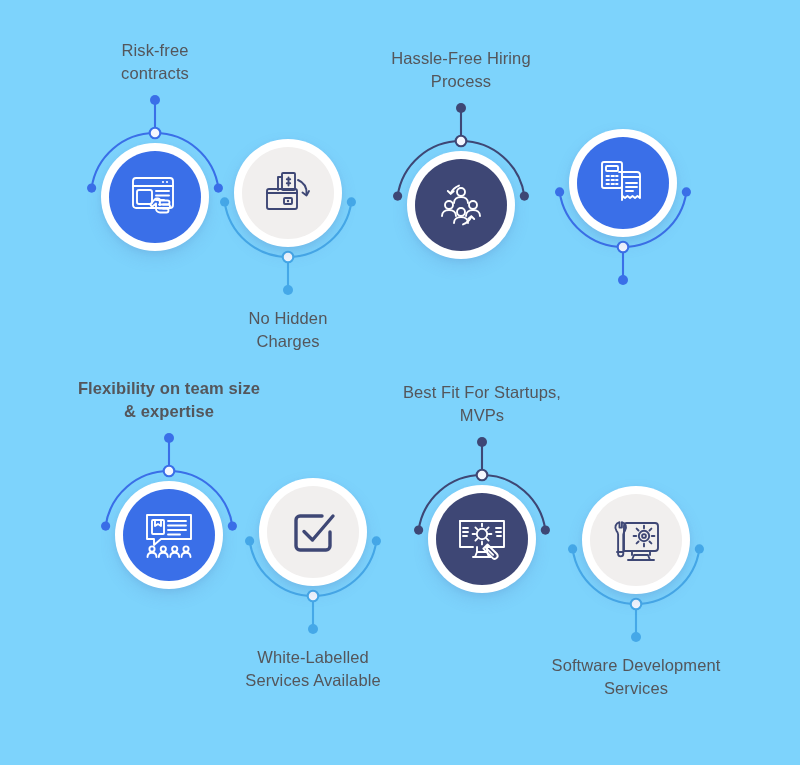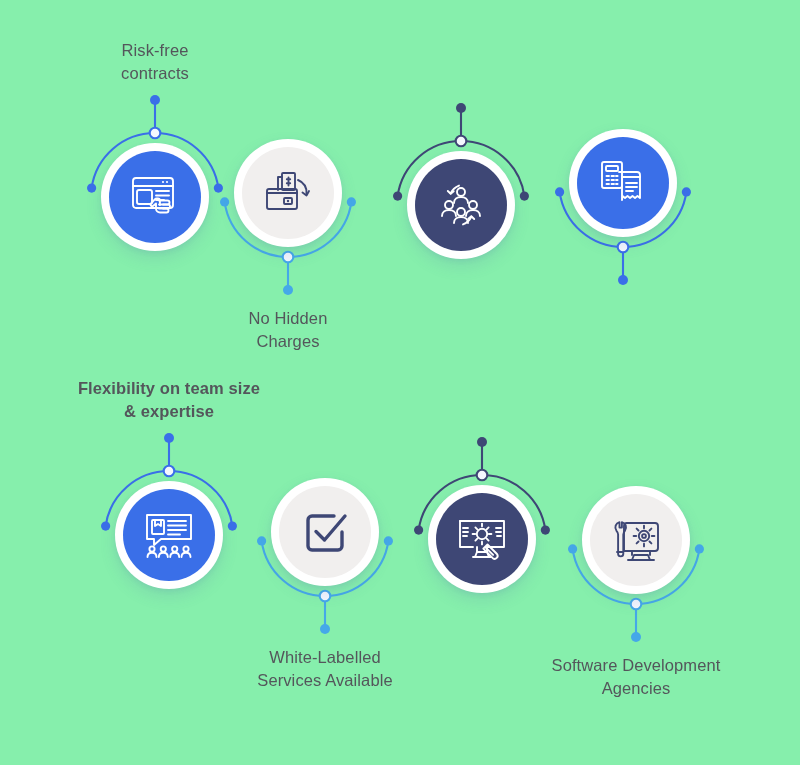--- a/index.html
+++ b/index.html
@@ -6,21 +6,21 @@
   * { box-sizing: border-box; margin: 0; padding: 0; }
   html, body {
     width: 800px; height: 765px;
     font-family: "Liberation Sans", sans-serif;
     background: #f4f7fe;
     overflow: hidden;
   }
   #infographic {
     position: relative;
     width: 800px; height: 765px;
-    background: #86efac;
+    background: #7dd3fc;
   }
   .node { position: absolute; }
 
   
   .node-label {
     position: absolute;
     text-align: center;
     font-size: 16.5px;
     line-height: 23px;
     color: #54565b;
@@ -161,20 +161,22 @@
       <circle cx="26" cy="33" r="4"></circle>
       <path d="M19 44c0-3.9 3.1-6 7-6s7 2.1 7 6"></path>
       <path d="M15.5 14.5A16 16 0 0 1 24 6.6"></path>
       <path d="M12.8 12l2.9 2.8 3-2.6"></path>
       <path d="M36.5 37.5A16 16 0 0 1 28 45.4"></path>
       <path d="M39.2 40l-2.9-2.8-3 2.6"></path>
     </svg>
           </span>
         </div>
       </div>
+      <div class="node-label">Hassle-Free Hiring
+Process</div>
     </div>
     <div class="node label-below" style="width: 220px; height: 220px; left: 513px; top: 73px;">
       <div style="position: absolute; inset: 0px;">
   <svg class="arc-layer" viewBox="0 0 220 220">
     <path d="M 46.622843600539504 118.9070784614442 A 64 64 0 0 0 173.3771563994605 118.9070784614442" fill="none" stroke="#3a6fe8" stroke-width="2.1" stroke-linecap="round"></path>
     <circle cx="46.622843600539504" cy="118.9070784614442" r="4.6" fill="#3a6fe8"></circle>
     <circle cx="173.3771563994605" cy="118.9070784614442" r="4.6" fill="#3a6fe8"></circle>
     <line x1="110" y1="174" x2="110" y2="207" stroke="#3a6fe8" stroke-width="2.1" stroke-linecap="round"></line>
     <circle cx="110" cy="207" r="5" fill="#3a6fe8"></circle>
     <circle cx="110" cy="174" r="5.3" fill="#f4f7fe" stroke="#3a6fe8" stroke-width="2.1"></circle>
@@ -223,21 +225,21 @@
       <path d="M27.2 48c0-2.7 2-4.3 4.5-4.3s4.5 1.6 4.5 4.3"></path>
       <circle cx="43" cy="40" r="2.6"></circle>
       <path d="M38.5 48c0-2.7 2-4.3 4.5-4.3s4.5 1.6 4.5 4.3"></path>
     </svg>
           </span>
         </div>
       </div>
       <div class="node-label">Flexibility on team size
 &amp; expertise</div>
     </div>
-    <div class="node label-below" style="width: 220px; height: 220px; left: 215px; top: 422px;">
+    <div class="node label-below" style="width: 220px; height: 220px; left: 203px; top: 422px;">
       <div style="position: absolute; inset: 0px;">
   <svg class="arc-layer" viewBox="0 0 220 220">
     <path d="M 46.622843600539504 118.9070784614442 A 64 64 0 0 0 173.3771563994605 118.9070784614442" fill="none" stroke="#45a8e8" stroke-width="2.1" stroke-linecap="round"></path>
     <circle cx="46.622843600539504" cy="118.9070784614442" r="4.6" fill="#45a8e8"></circle>
     <circle cx="173.3771563994605" cy="118.9070784614442" r="4.6" fill="#45a8e8"></circle>
     <line x1="110" y1="174" x2="110" y2="207" stroke="#45a8e8" stroke-width="2.1" stroke-linecap="round"></line>
     <circle cx="110" cy="207" r="5" fill="#45a8e8"></circle>
     <circle cx="110" cy="174" r="5.3" fill="#f4f7fe" stroke="#45a8e8" stroke-width="2.1"></circle>
   </svg>
       </div>
@@ -277,20 +279,22 @@
       <circle cx="26" cy="21" r="5.2"></circle>
       <path d="M26 10.6v2.6M26 28.8v2.6M16.6 21h2.6M32.8 21h2.6
                M19.4 14.4l1.9 1.9M30.7 25.7l1.9 1.9
                M32.6 14.4l-1.9 1.9M21.3 25.7l-1.9 1.9"></path>
       <path d="M31.5 31.5l9.5 9.5a3 3 0 0 1-4.2 4.2l-9.5-9.5z"></path>
       <path d="M29.5 34.3l7.6 7.6"></path>
     </svg>
           </span>
         </div>
       </div>
+      <div class="node-label">Best Fit For Startups,
+MVPs</div>
     </div>
     <div class="node label-below" style="width: 220px; height: 220px; left: 526px; top: 430px;">
       <div style="position: absolute; inset: 0px;">
   <svg class="arc-layer" viewBox="0 0 220 220">
     <path d="M 46.622843600539504 118.9070784614442 A 64 64 0 0 0 173.3771563994605 118.9070784614442" fill="none" stroke="#45a8e8" stroke-width="2.1" stroke-linecap="round"></path>
     <circle cx="46.622843600539504" cy="118.9070784614442" r="4.6" fill="#45a8e8"></circle>
     <circle cx="173.3771563994605" cy="118.9070784614442" r="4.6" fill="#45a8e8"></circle>
     <line x1="110" y1="174" x2="110" y2="207" stroke="#45a8e8" stroke-width="2.1" stroke-linecap="round"></line>
     <circle cx="110" cy="207" r="5" fill="#45a8e8"></circle>
     <circle cx="110" cy="174" r="5.3" fill="#f4f7fe" stroke="#45a8e8" stroke-width="2.1"></circle>
@@ -310,15 +314,15 @@
                M26.6 14.6l1.9 1.9M39.5 27.5l1.9 1.9
                M41.4 14.6l-1.9 1.9M28.5 27.5l-1.9 1.9"></path>
       <path d="M9.5 8.2a5.4 5.4 0 0 0-3 8.6c1.3 1.4 1.6 2 1.6 3.6v19.4
                a2.6 2.6 0 0 0 5.2 0V20.4c0-1.6.3-2.2 1.6-3.6a5.4 5.4 0 0 0-3-8.6v5.4H9.5z"></path>
       <path d="M7 38h6"></path>
     </svg>
           </span>
         </div>
       </div>
       <div class="node-label">Software Development
-Agencies</div>
+Services</div>
     </div>
   </div>
 
 </body></html>

